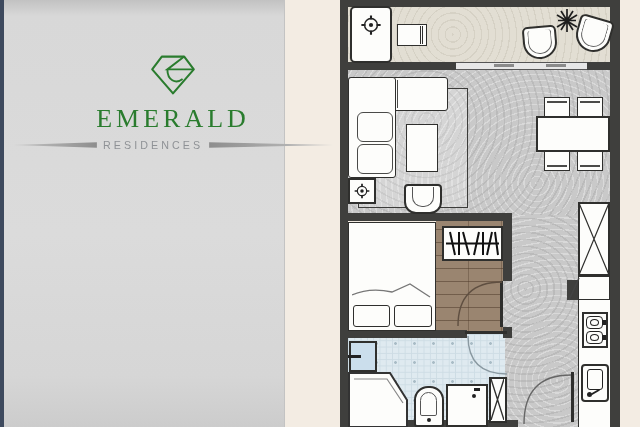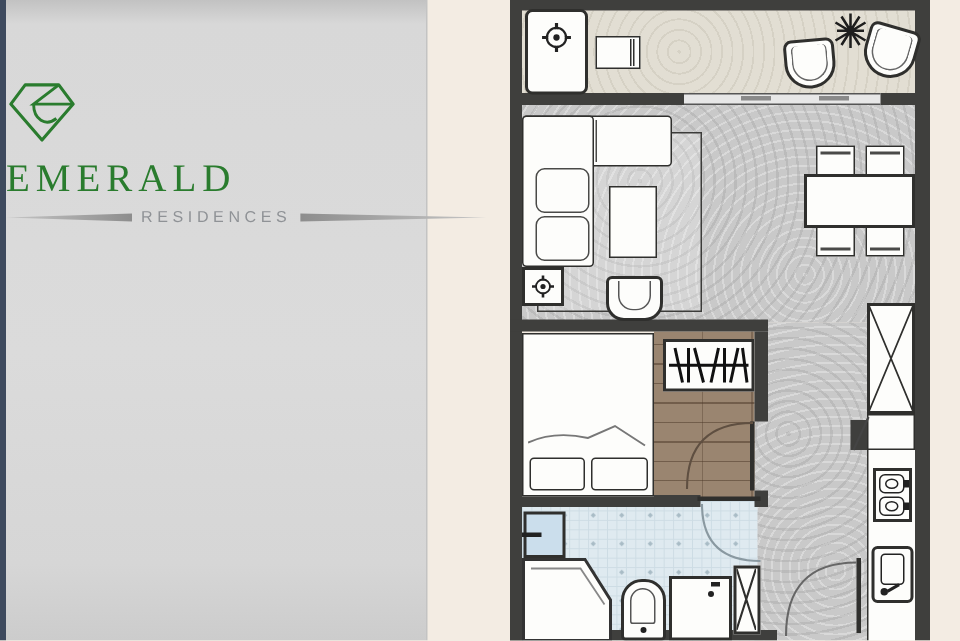--- a/index.html
+++ b/index.html
@@ -8,21 +8,21 @@
   .abs{position:absolute}
   .wall{position:absolute;background:#3f3f3d}
   .furn{position:absolute;background:#fdfdfb;border:1.5px solid #2f2f2d}
   svg{display:block}
 
   
   #accent{position:absolute;left:0;top:0;width:4px;height:427px}
   #panel{position:absolute;left:4px;top:0;width:281px;height:427px;
     background:linear-gradient(180deg,#c2c2c2 0,#d8d8d8 16px,#dbdbdb 55%,#d6d6d6 88%,#cccccc 100%);
     border-right:1px solid #c3c3c3}
-  #logo{position:absolute;left:0;top:52px;width:338px;display:flex;flex-direction:column;align-items:flex-start}
+  #logo{position:absolute;left:0;top:52px;width:338px;display:flex;flex-direction:column;align-items:center}
   #brandname{font-family:"Liberation Serif","DejaVu Serif",serif;font-size:26px;letter-spacing:4px;margin-top:6px}
   #tagrow{display:flex;align-items:center;margin-top:5px;gap:7px}
   #tagline{font-size:10.5px;letter-spacing:3px;transform:scaleX(1.02)}
   .sword{height:7px}
   .sword.l{width:84px;background:linear-gradient(90deg,#c6c6c6,#8d8d8d);clip-path:polygon(0 50%,100% 12%,100% 88%)}
   .sword.r{width:124px;background:linear-gradient(90deg,#8d8d8d,#c6c6c6);clip-path:polygon(0 12%,100% 50%,0 88%)}
 
   
   #plan{position:absolute;left:340px;top:0;width:280px;height:427px}
   .floor-stone{background-color:#c9c9c9;

